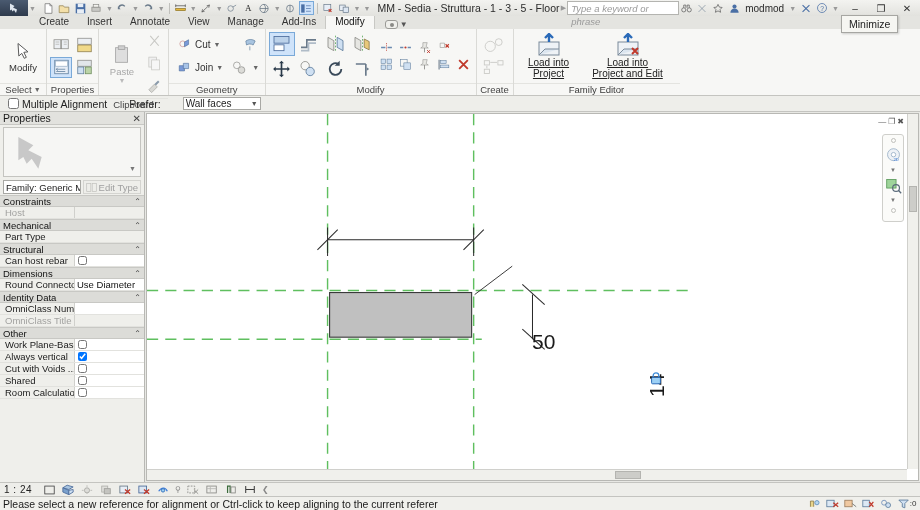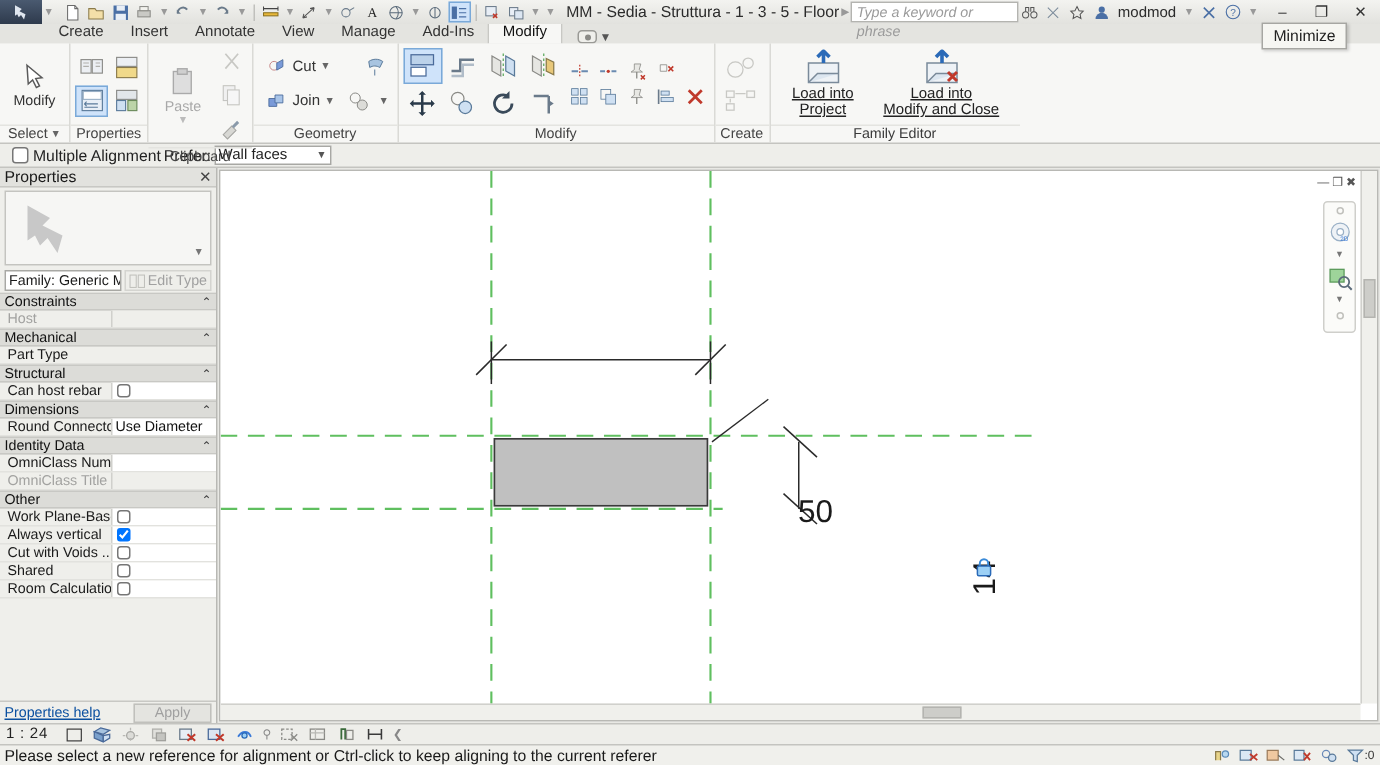--- a/index.html
+++ b/index.html
@@ -76,21 +76,21 @@
   .caret{font-size:7px;color:#666;}
   .bigbtn2{
     width:58px;display:flex;flex-direction:column;align-items:center;justify-content:center;
     padding:1px 0;cursor:pointer;border:1px solid transparent;
   }
   .bigbtn2 .lbl{font-size:10px;color:#222;text-align:center;line-height:11px;text-decoration:underline;}
   .fe-panel .panel-title{color:#3a3a3a;}
   
   .optbar{
     height:16px;background:#eeeeea;border-bottom:1px solid #c4c4c0;
-    display:flex;align-items:center;padding-left:8px;gap:2px;font-size:10.5px;color:#222;
+    display:flex;align-items:center;padding-left:8px;gap:22px;font-size:10.5px;color:#222;
   }
   .optbar input[type=checkbox]{width:11px;height:11px;margin:0 3px 0 0;vertical-align:-1px;}
   .selbox{
     height:13px;background:#fff;border:1px solid #a8a8a4;font-size:10px;
     display:flex;align-items:center;padding:0 2px;min-width:78px;justify-content:space-between;gap:6px;cursor:pointer;
   }
   .selbox .cv{font-size:7px;color:#555;}
   
   .main{display:flex;height:calc(510px - 16px - 13px - 67px - 16px - 14px - 14px);}
   
@@ -670,21 +670,21 @@
       <div class="bigbtn2" style="width:92px;">
         <span class="ico">
           <svg width="26" height="24" viewBox="0 0 26 24">
               <rect x="3" y="9" width="20" height="13" fill="#eef2f6" stroke="#7a8a9a"></rect>
               <path d="M3 22l6-6h14" fill="#dce6f0" stroke="#7a8a9a"></path>
               <path d="M13 1v8M9 5l4-4 4 4" stroke="#2a6ab8" stroke-width="2.4" fill="none"></path>
               <path d="M17 15l6 6M23 15l-6 6" stroke="#c0392b" stroke-width="2"></path>
             </svg>
         </span>
         <span class="lbl">Load into</span>
-        <span class="lbl">Modify and Close</span>
+        <span class="lbl">Project and Edit</span>
       </div>
     </div>
     <div class="panel-title">
       <span>Family Editor</span>
     </div>
   </div>
 </div>
 
 <div class="optbar">
   <label style="display:flex;align-items:center;">
@@ -809,24 +809,20 @@
           </div>
       </div>
       <div class="prow">
         <div class="pname">Room Calculatio...</div>
         <div class="pval">
             <input type="checkbox" style="">
           </div>
       </div>
     </div>
 
-    <div class="props-foot">
-      <span class="phelp">Properties help</span>
-      <div class="applybtn">Apply</div>
-    </div>
   </div>
 
   <div class="canvaswrap">
     <div class="canvas">
       <svg class="draw" viewBox="0 0 760 378" preserveAspectRatio="none">
 
         <line x1="178" y1="0" x2="178" y2="378" stroke="#5fbf5f" stroke-width="1.4" stroke-dasharray="11,7"></line>
         <line x1="322" y1="0" x2="322" y2="378" stroke="#5fbf5f" stroke-width="1.4" stroke-dasharray="11,7"></line>
         <line x1="0" y1="174" x2="540" y2="174" stroke="#5fbf5f" stroke-width="1.4" stroke-dasharray="11,7"></line>
         <line x1="0" y1="222" x2="330" y2="222" stroke="#5fbf5f" stroke-width="1.4" stroke-dasharray="11,7"></line>

